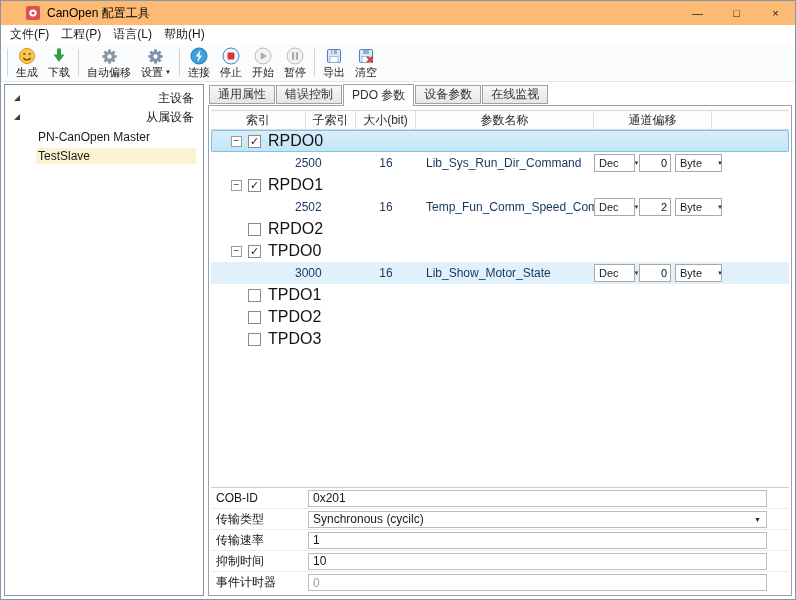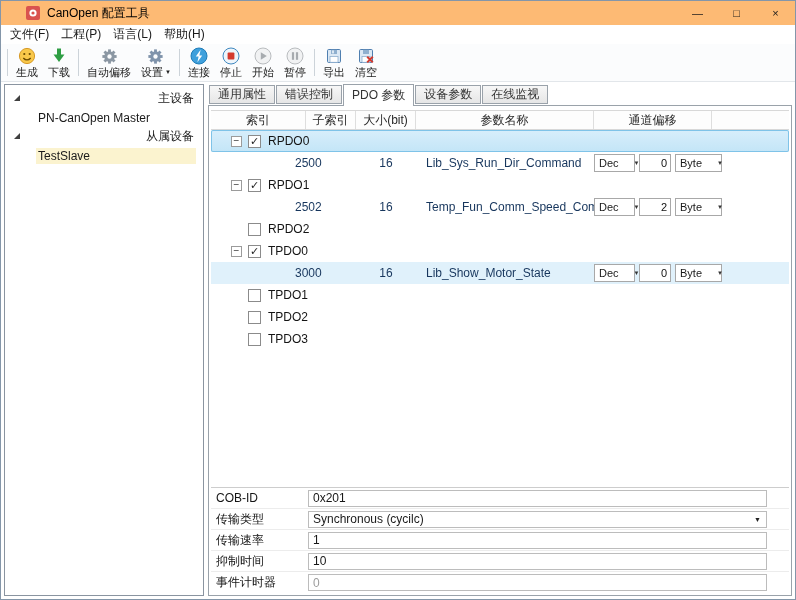--- a/index.html
+++ b/index.html
@@ -53,21 +53,21 @@
   .w-fill{flex:1 1 auto; border-right:none;}
   .t-body { flex:1; min-height:0; overflow:hidden; }
   .t-row { height:22px; display:flex; align-items:center; }
   .t-row.selected { background:linear-gradient(var(--selection-fill,#d8eefb),#c3e5f7); box-shadow:inset 0 0 0 1px var(--selection-border,#7fc3e8); border-radius:2px; }
   .t-row.highlighted { background:var(--row-highlight,#e0f1fb); }
   .group-row { padding-left:20px; }
   .expander,.spacer { flex:0 0 11px; width:11px; height:11px; margin-right:6px; }
   .expander { border:1px solid #9b9b9b; background:#fff; display:flex; align-items:center; justify-content:center; font-size:10px; line-height:1; color:#333; }
   .checkbox { flex:0 0 13px; width:13px; height:13px; border:1px solid #8b8b8b; background:#fff; margin-right:7px; display:flex; align-items:center; justify-content:center; }
   .check-glyph { font-size:11px; line-height:1; color:#1f1f1f; }
-  .group-label { font-size:12px; color:#141414; }
+  .group-label { font-size:16px; color:#141414; }
   .param-row { padding-left:84px; color:var(--param-text,#17365d); }
   .p-index { flex:0 0 61px; }
   .p-size { flex:0 0 60px; text-align:center; }
   .p-name { flex:0 0 178px; padding-left:10px; white-space:nowrap; overflow:hidden; }
   .controls { display:flex; align-items:center; gap:4px; }
   .combo { height:18px; border:1px solid #a8a8a8; background:#fff; display:flex; align-items:center; font-size:11px; color:#1a1a1a; padding-left:4px;gap:12px; }
   .combo .ca { margin-left:auto; font-size:6px; color:#333; padding:0 3px; }
   .combo.fmt { width:41px; } .combo.unit { width:47px; }
   .num-input { width:32px; height:18px; border:1px solid #a8a8a8; font-size:11px; text-align:right; padding:0 3px; font-family:inherit; color:#111; background:#fff; }
 
@@ -250,26 +250,26 @@
           </span>
         </span>
       </span>
     </div>
   <div class="main">
     <div class="tree-panel">
         <div class="tree-row lvl0">
           <span class="tree-arrow"></span>
           <span class="tree-label">主设备</span>
         </div>
-        <div class="tree-row lvl1">
-          <span class="tree-label">PN-CanOpen Master</span>
-        </div>
         <div class="tree-row lvl0">
           <span class="tree-arrow"></span>
           <span class="tree-label">从属设备</span>
+        </div>
+        <div class="tree-row lvl1">
+          <span class="tree-label">PN-CanOpen Master</span>
         </div>
         <div class="tree-row lvl1 selected">
           <span class="tree-label">TestSlave</span>
         </div>
       </div>
     <div class="right-panel">
       <div class="tabs">
           <span class="tab">
             <span class="tab-label">通用属性</span>
           </span>

